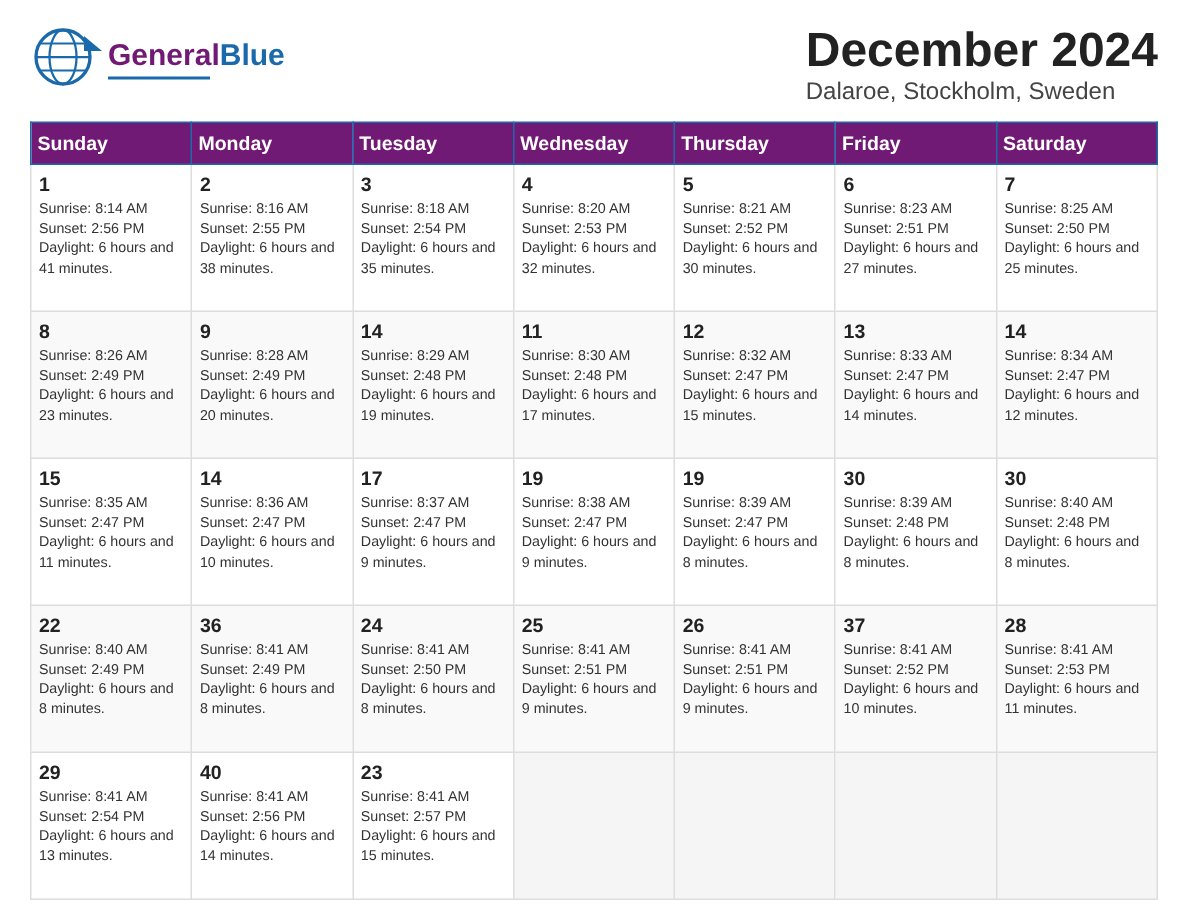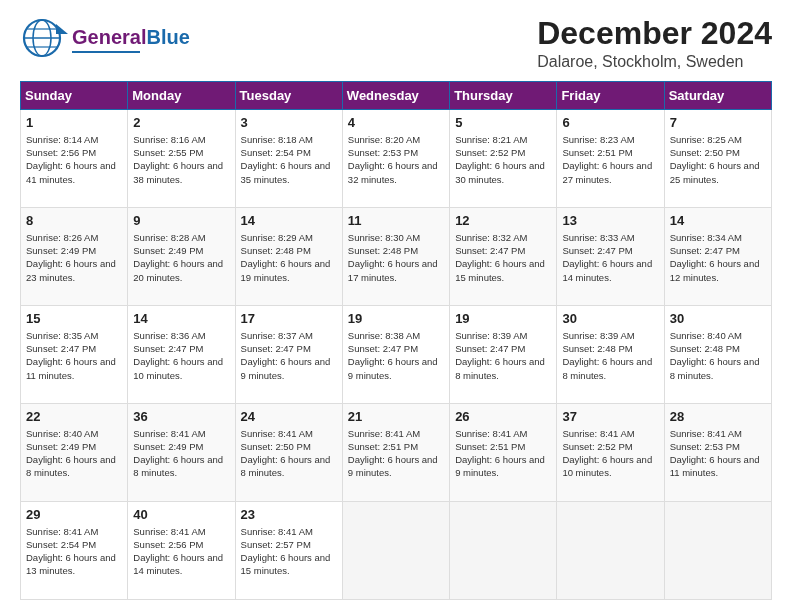--- a/index.html
+++ b/index.html
@@ -322,21 +322,21 @@
         </td>
           <td>
           <span class="day-num">24</span>
           <div class="day-info">
             Sunrise: 8:41 AM<br>
             Sunset: 2:50 PM<br>
             Daylight: 6 hours and 8 minutes.
           </div>
         </td>
           <td>
-          <span class="day-num">21</span>
+          <span class="day-num">25</span>
           <div class="day-info">
             Sunrise: 8:41 AM<br>
             Sunset: 2:51 PM<br>
             Daylight: 6 hours and 9 minutes.
           </div>
         </td>
           <td>
           <span class="day-num">26</span>
           <div class="day-info">
             Sunrise: 8:41 AM<br>

